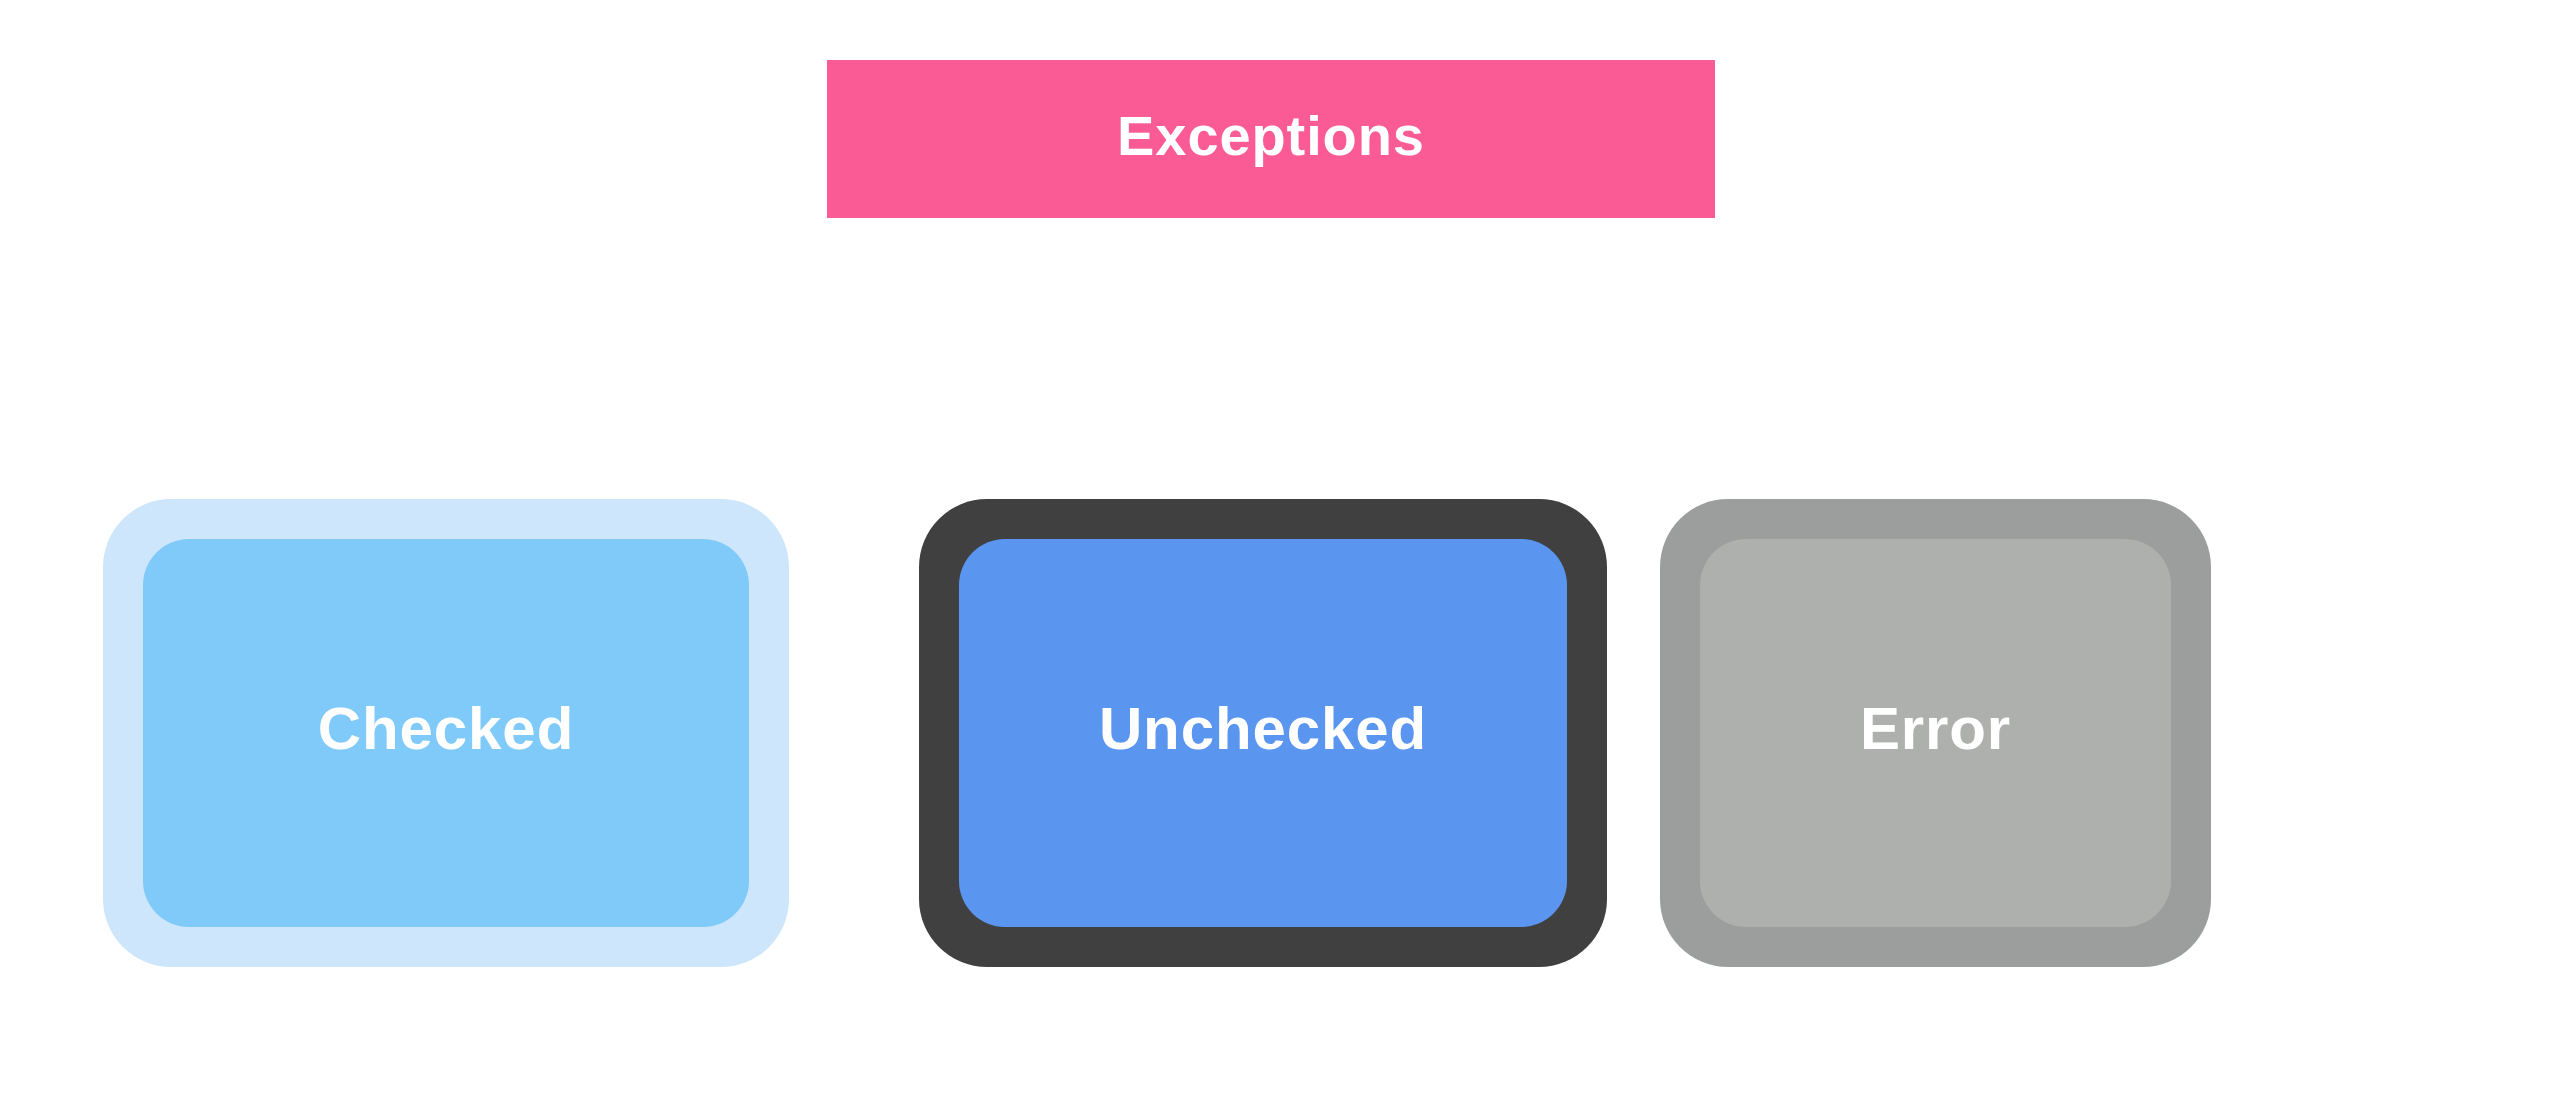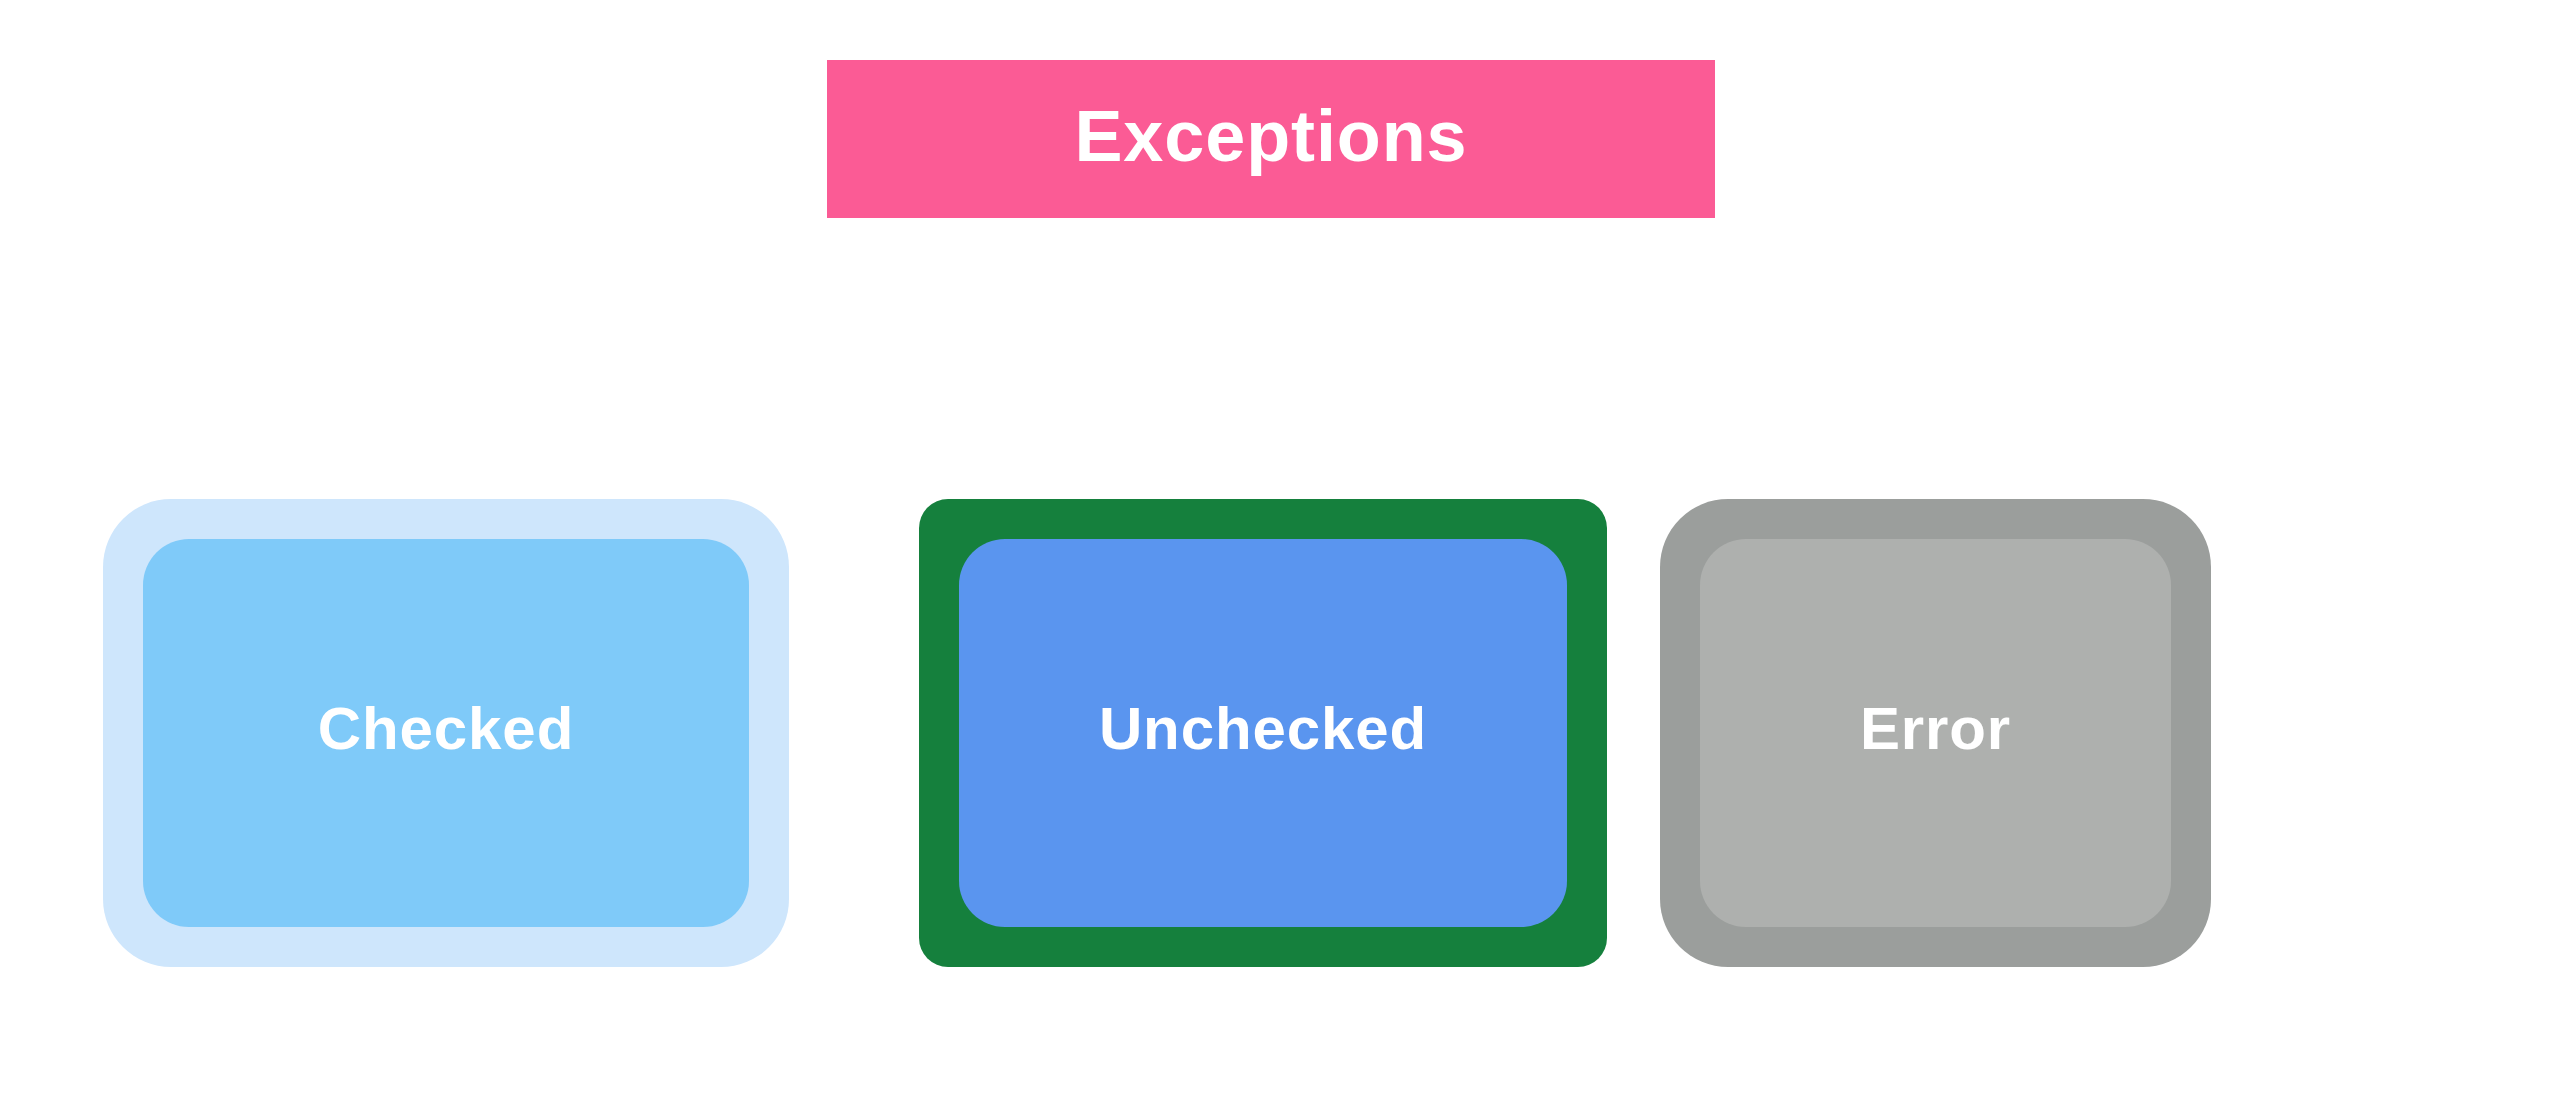--- a/index.html
+++ b/index.html
@@ -24,21 +24,21 @@
     left: 827px;
     top: 60px;
     width: 888px;
     height: 158px;
     display: flex;
     align-items: center;
     justify-content: center;
   }
   .title-banner .label {
     color: #ffffff;
-    font-size: 72px;
+    font-size: 56px;
     font-weight: 700;
     letter-spacing: 0.9px;
     line-height: 1;
     padding-bottom: 5.5px;
   }
   
   .node {
     position: absolute;
     top: 499px;
     height: 468px;
@@ -74,21 +74,21 @@
   <div class="title-banner" style="background-color: rgb(251, 91, 149);">
     <span class="label">Exceptions</span>
   </div>
 
   <div class="node node-checked" style="background-color: rgb(206, 230, 252);">
     <div class="node-inner" style="background-color: rgb(127, 202, 249);">
       <span class="label">Checked</span>
     </div>
   </div>
 
-  <div class="node node-unchecked" style="background-color: #15803d; border-radius: 29px;">
+  <div class="node node-unchecked" style="background-color: #404040;">
     <div class="node-inner" style="background-color: rgb(90, 149, 239);">
       <span class="label">Unchecked</span>
     </div>
   </div>
 
   <div class="node node-error" style="background-color: rgb(155, 158, 156);">
     <div class="node-inner" style="background-color: rgb(174, 176, 174);">
       <span class="label">Error</span>
     </div>
   </div>

